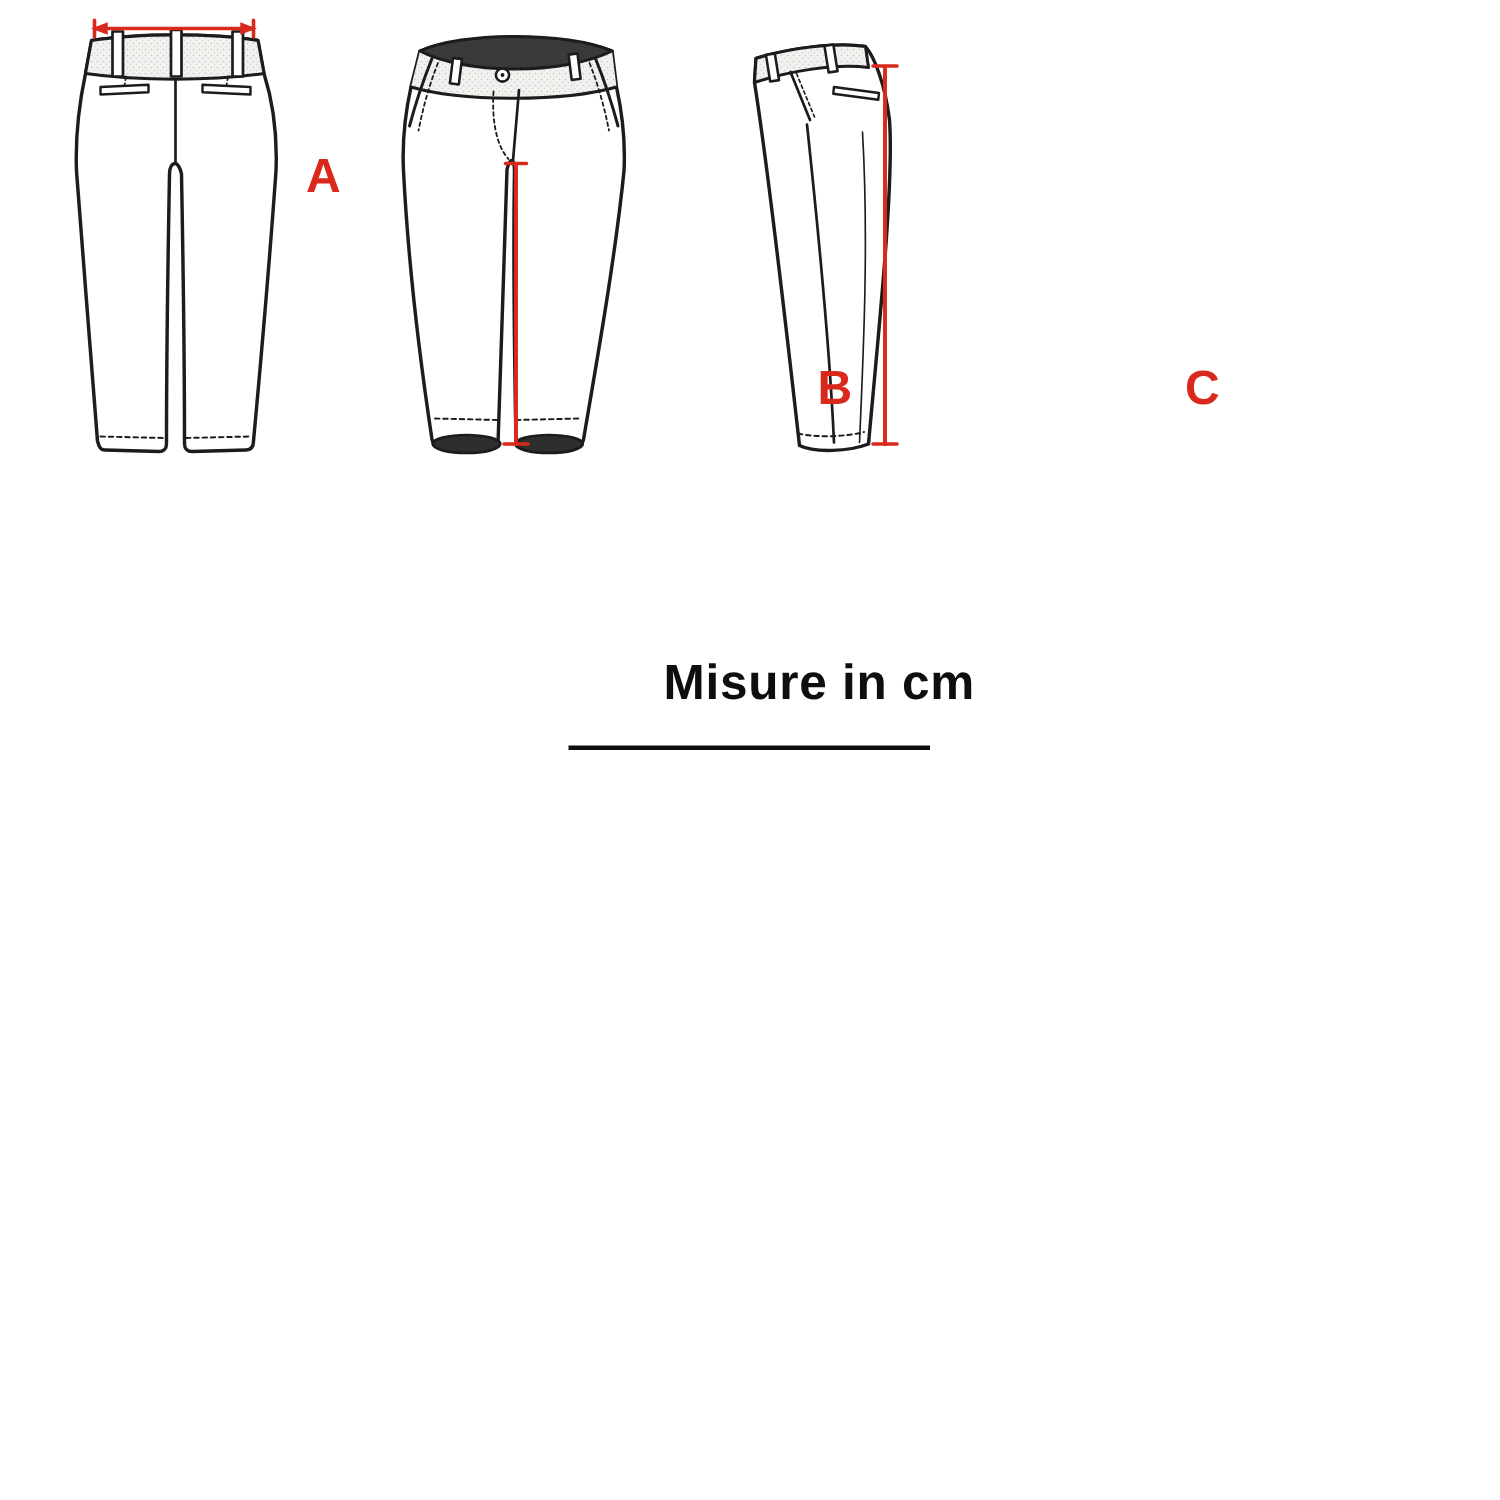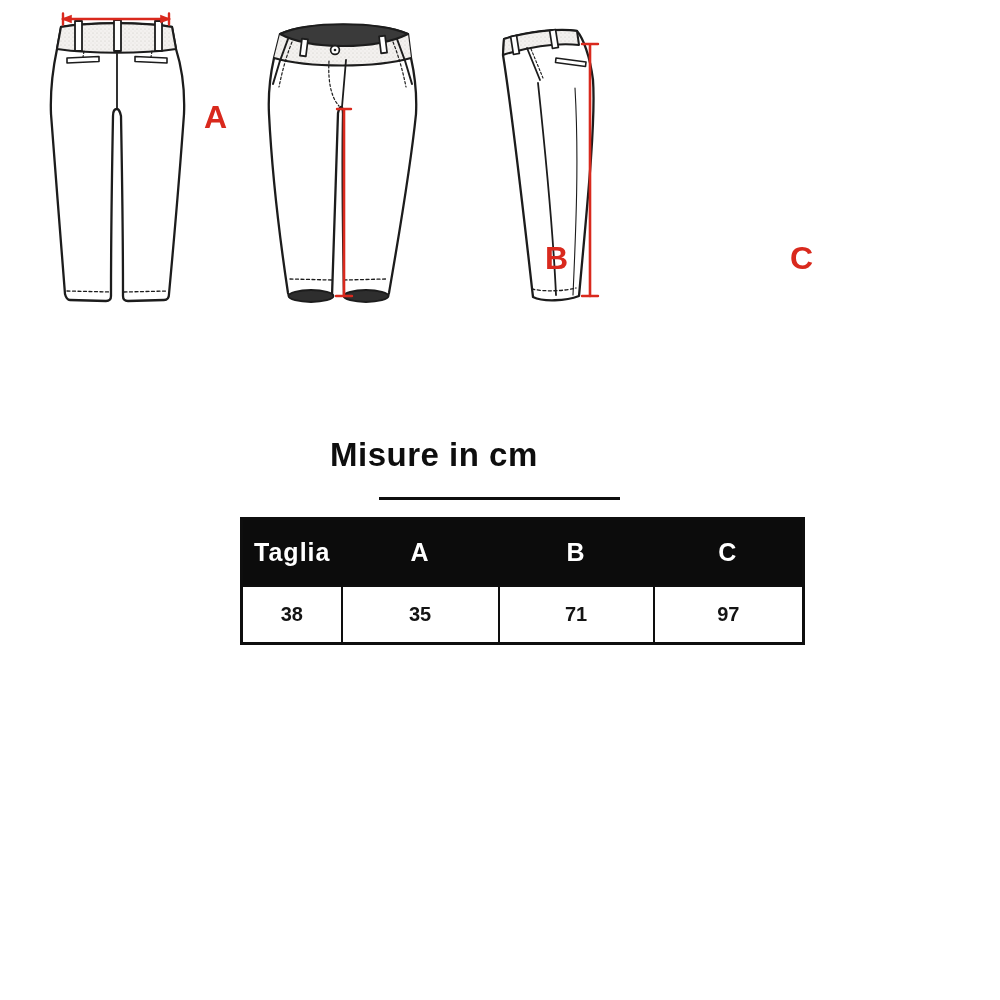--- a/index.html
+++ b/index.html
@@ -9,21 +9,21 @@
   }
   .art-layer{position:absolute;left:0;top:0;}
   .measure-label{
     position:absolute;color:#d9291d;font-weight:800;font-size:32px;line-height:1;
     letter-spacing:0;
   }
   .label-a{left:204px;top:101px;}
   .label-b{left:545px;top:242px;}
   .label-c{left:790px;top:242px;}
   .page-title{
-    position:absolute;left:330px;top:436px;width:320px;text-align:left;
+    position:absolute;left:330px;top:436px;width:320px;text-align:right;
     font-size:33px;font-weight:800;color:#0e0e0e;letter-spacing:0.5px;
   }
   .title-underline{
     position:absolute;left:379px;top:497px;width:241px;height:3px;background:#0e0e0e;
   }
   table.size-table{
     position:absolute;left:240px;top:517px;width:562px;
     border-collapse:collapse;table-layout:fixed;
     border:3px solid #0e0e0e;
   }
@@ -191,38 +191,14 @@
     </g>
   </svg>
 
   <div class="measure-label label-a">A</div>
   <div class="measure-label label-b">B</div>
   <div class="measure-label label-c">C</div>
 
   <div class="page-title">Misure in cm</div>
   <div class="title-underline"></div>
 
-  <table class="size-table">
-    <colgroup>
-      <col style="width:100px">
-        <col style="width:157px">
-        <col style="width:155px">
-        <col style="width:150px">
-    </colgroup>
-    <thead>
-      <tr>
-        <th>Taglia</th>
-        <th>A</th>
-        <th>B</th>
-        <th>C</th>
-      </tr>
-    </thead>
-    <tbody>
-      <tr>
-        <td>38</td>
-        <td>35</td>
-        <td>71</td>
-        <td>97</td>
-      </tr>
-    </tbody>
-  </table>
 
 </div>
 
 </body></html>

